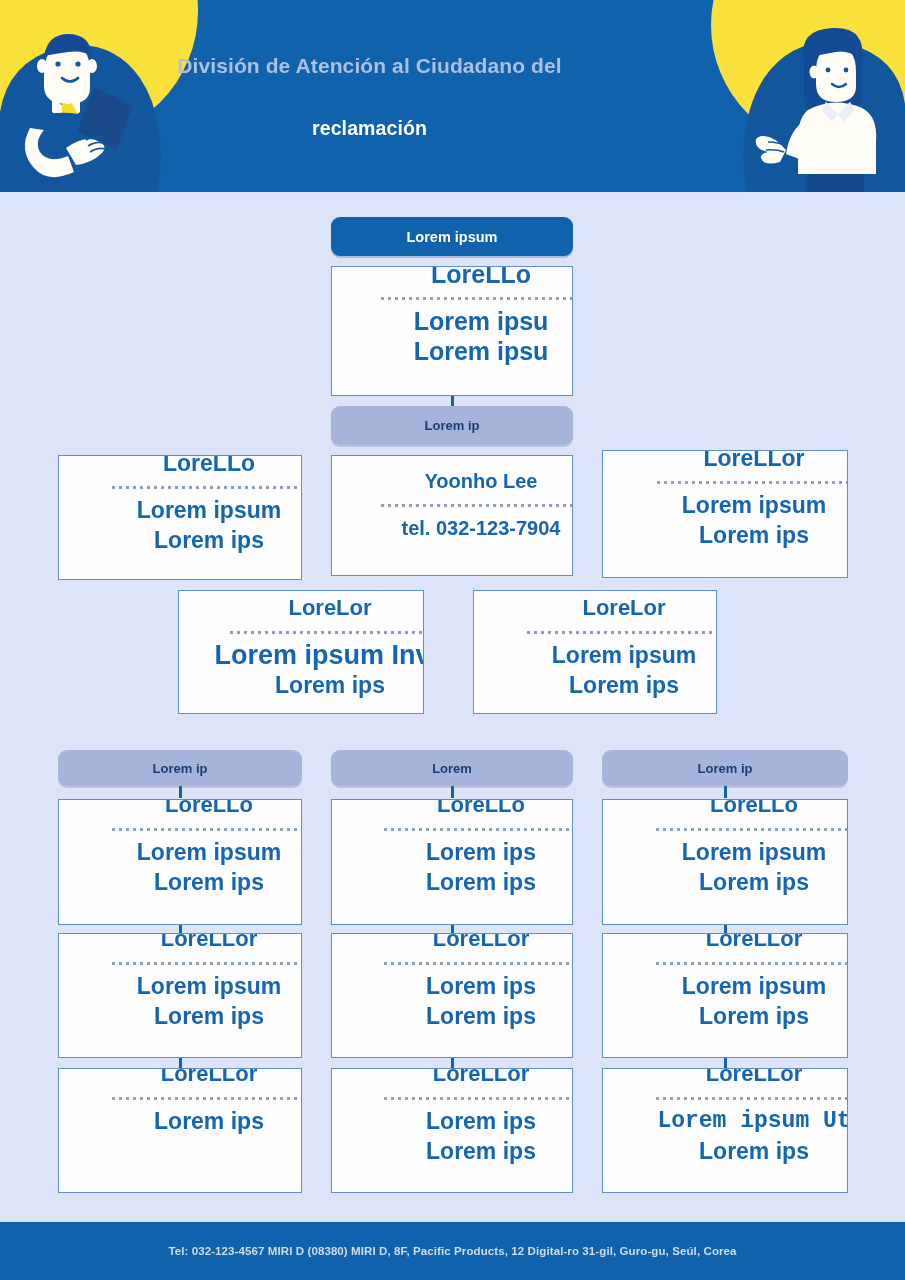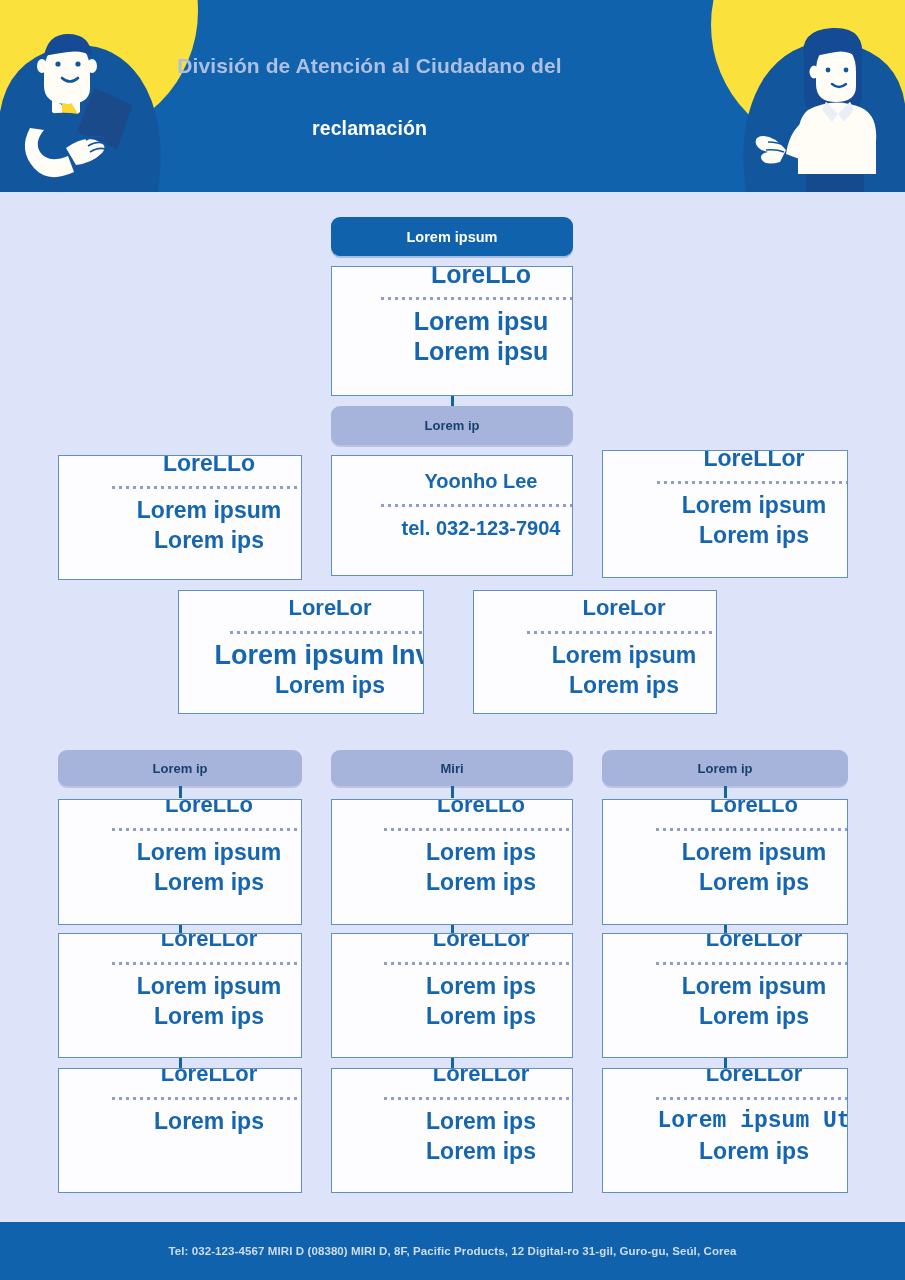--- a/index.html
+++ b/index.html
@@ -229,21 +229,21 @@
       </div>
       <div class="connector" style="left: 179px; top: 1058px; height: 10px;"></div>
       <div class="card" style="left: 58px; top: 1068px; width: 244px; height: 125px;">
         <div class="card-inner" style="top: -8px;">
           <div class="c-name" style="font-size: 22px;">LoreLLor</div>
           <div class="c-div" style="width: 195px;"></div>
           <div class="c-line" style="font-size: 23px;">Lorem ips</div>
         </div>
       </div>
       <div class="pill pill-light" style="left: 331px; top: 750px; width: 242px; height: 36px;">
-        <span>Miri</span>
+        <span>Lorem</span>
       </div>
       <div class="connector" style="left: 451px; top: 786px; height: 12px;"></div>
       <div class="card" style="left: 331px; top: 799px; width: 242px; height: 126px;">
         <div class="card-inner" style="top: -8px;">
           <div class="c-name" style="font-size: 22px;">LoreLLo</div>
           <div class="c-div" style="width: 194px;"></div>
           <div class="c-line" style="font-size: 23px;">Lorem ips</div>
           <div class="c-line" style="font-size: 23px;">Lorem ips</div>
         </div>
       </div>

